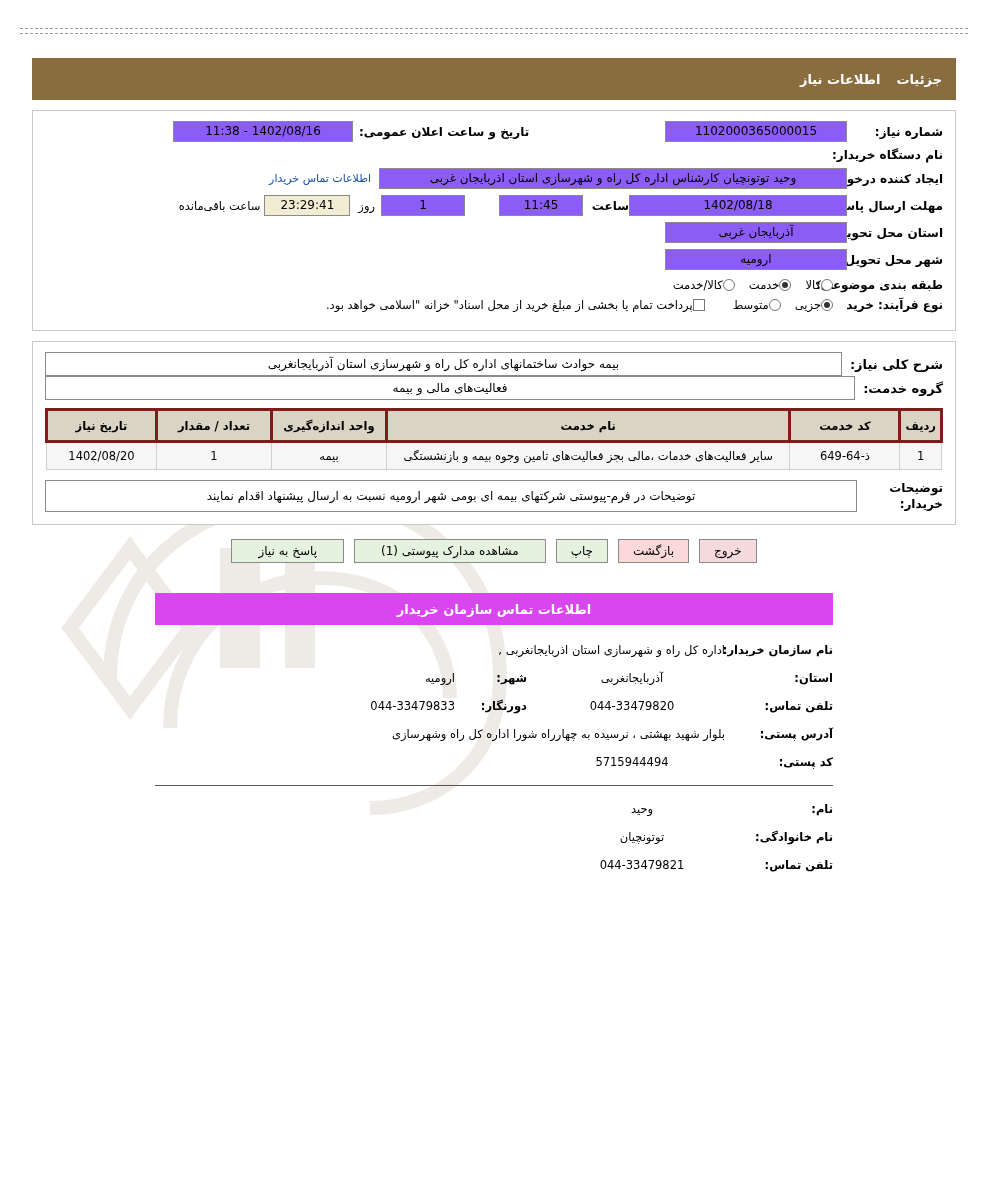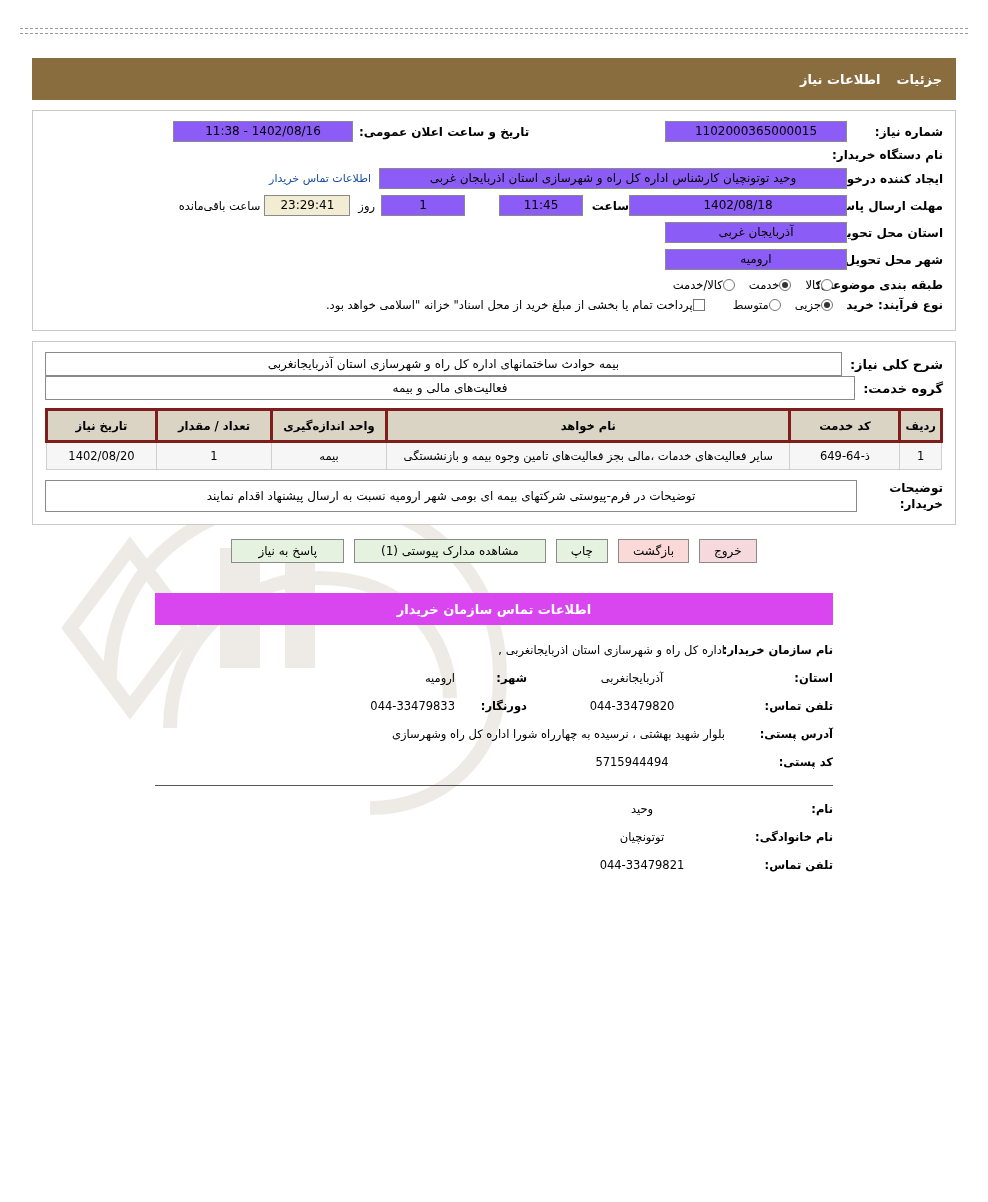--- a/index.html
+++ b/index.html
@@ -319,21 +319,21 @@
       <div class="need-row">
         <div class="need-label">گروه خدمت:</div>
         <div class="need-box">فعالیت‌های مالی و بیمه</div>
       </div>
 
       <table class="services">
         <thead>
           <tr>
             <th style="width:38px">ردیف</th>
             <th style="width:110px">کد خدمت</th>
-            <th>نام خواهد</th>
+            <th>نام خدمت</th>
             <th style="width:115px">واحد اندازه‌گیری</th>
             <th style="width:115px">تعداد / مقدار</th>
             <th style="width:110px">تاریخ نیاز</th>
           </tr>
         </thead>
         <tbody>
           <tr>
             <td>1</td>
             <td>ذ-64-649</td>
             <td>سایر فعالیت‌های خدمات ،مالی بجز فعالیت‌های تامین وجوه بیمه و بازنشستگی</td>

